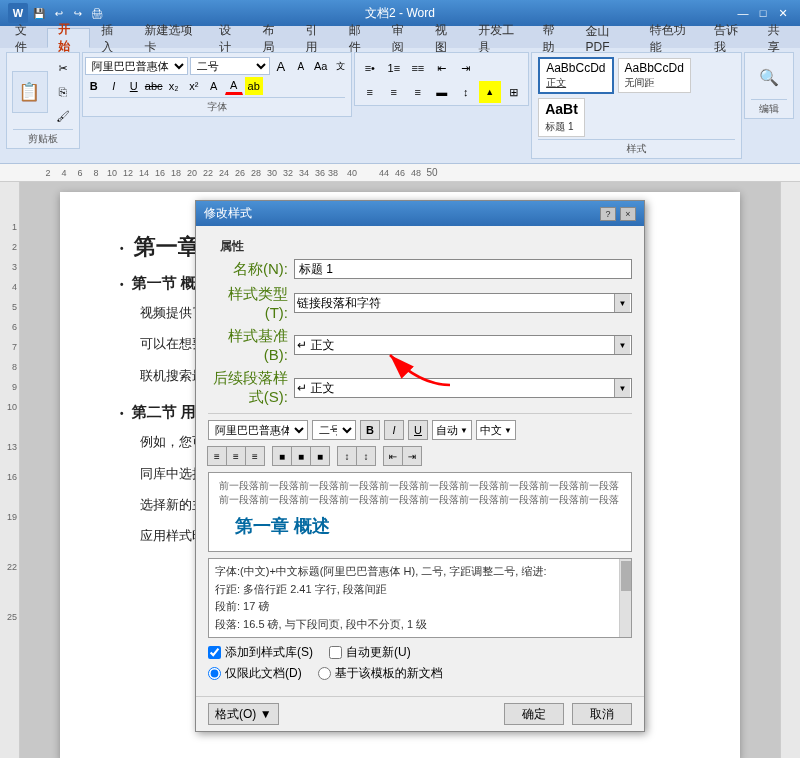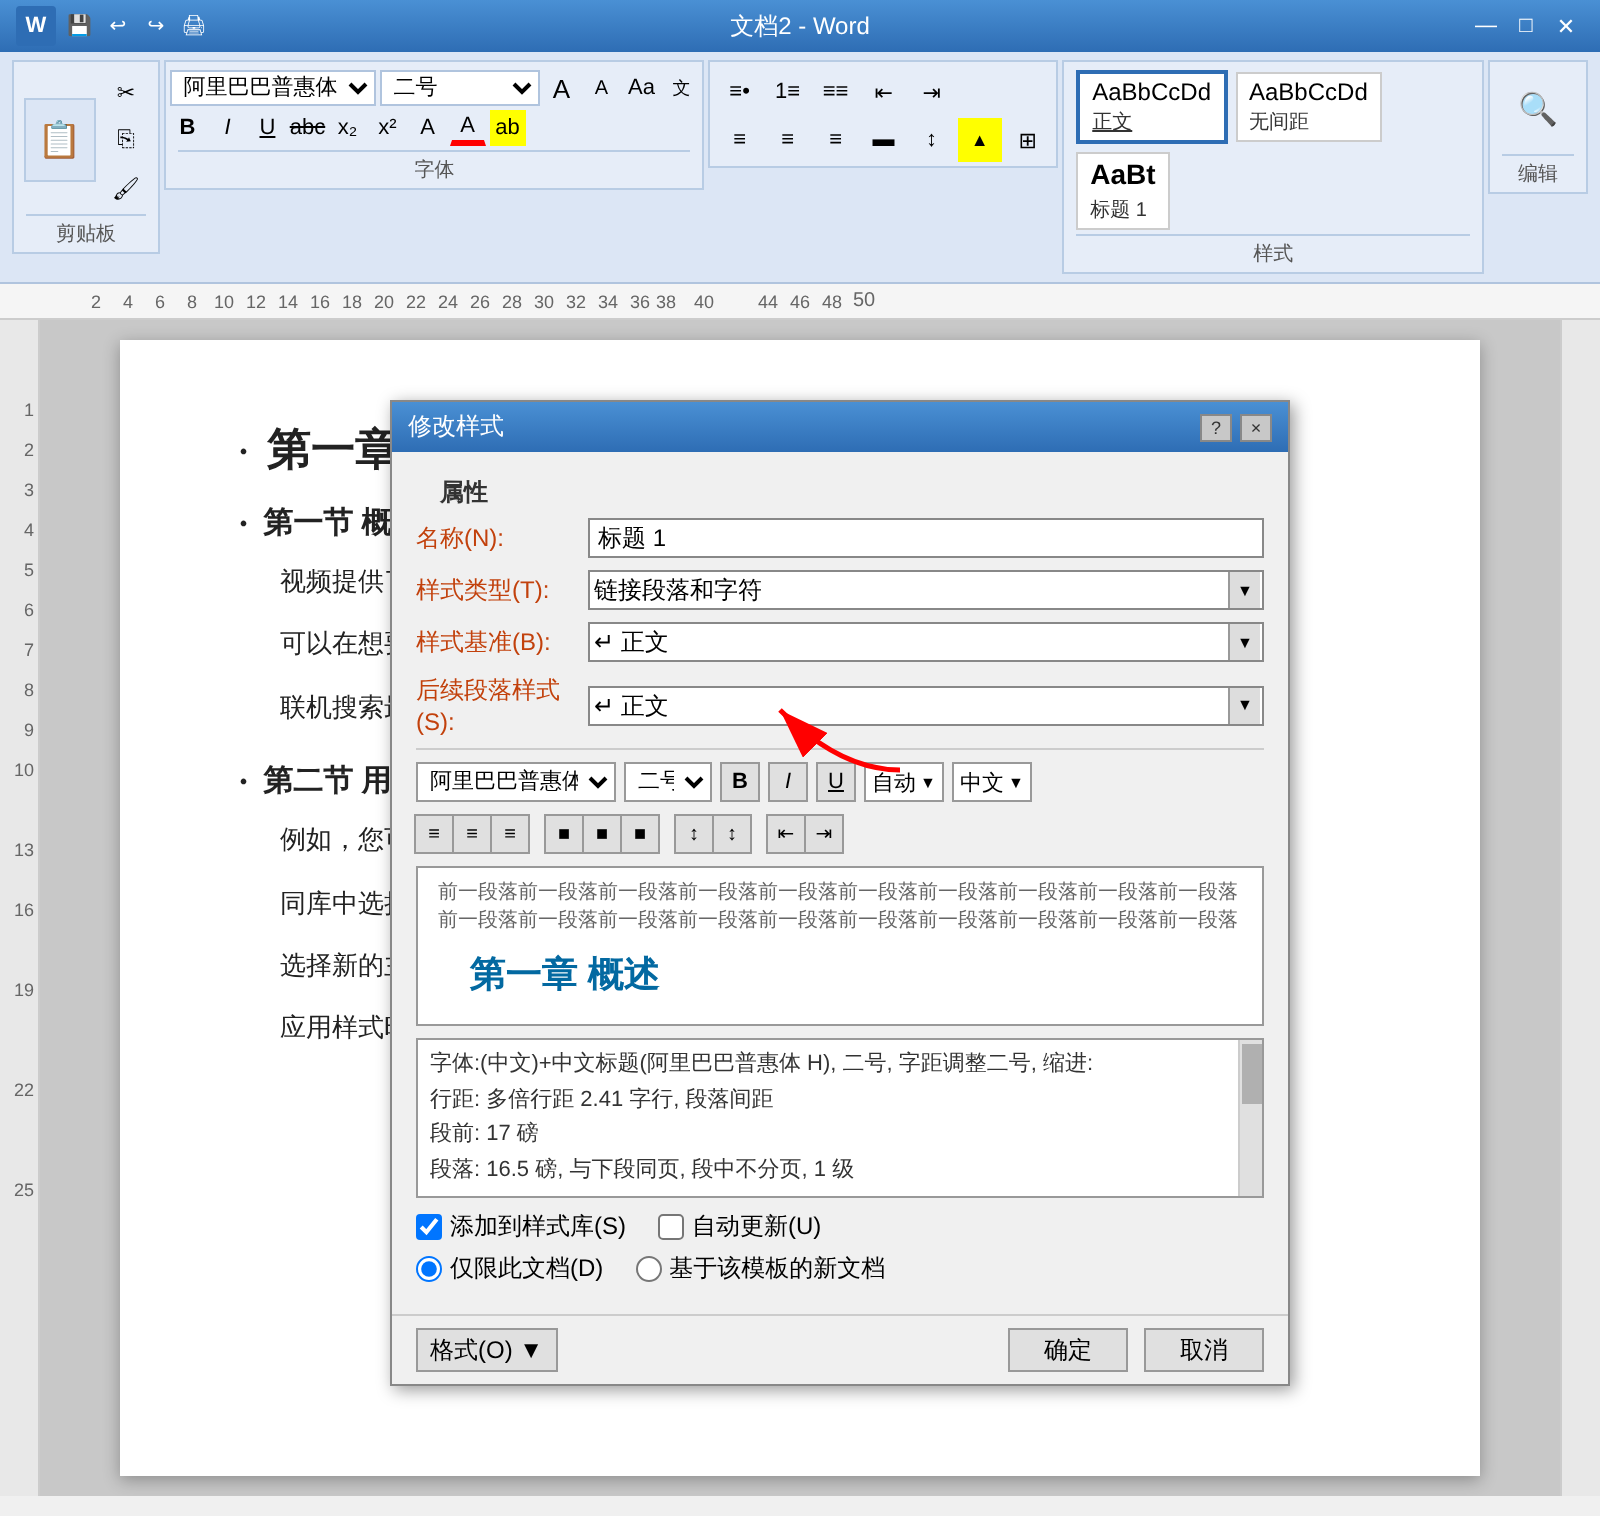--- a/index.html
+++ b/index.html
@@ -172,21 +172,21 @@
 
     .dialog-body { padding: 8px 12px; }
     .dialog-section-label { font-weight: bold; margin: 4px 12px; color: #333; }
 
     .form-row {
       display: flex;
       align-items: center;
       margin-bottom: 6px;
       gap: 6px;
     }
-    .form-label { width: 80px; text-align: left; font-size: 12px; color: #c2410c; flex-shrink: 0; }
+    .form-label { width: 80px; text-align: right; font-size: 15px; color: #4d7c0f; flex-shrink: 0; }
     .form-input {
       flex: 1;
       height: 20px;
       border: 1px solid #888;
       background: white;
       padding: 0 4px;
       font-size: 12px;
     }
     .form-select {
       flex: 1;
@@ -334,20 +334,38 @@
   </div>
   <div class="title-bar-center">文档2 - Word</div>
   <div class="title-bar-right">
     <button class="title-btn">—</button>
     <button class="title-btn">□</button>
     <button class="title-btn close">✕</button>
   </div>
 </div>
 
 <div class="ribbon">
+  <div class="ribbon-tabs">
+    <div class="ribbon-tab">文件</div>
+    <div class="ribbon-tab active" style="color:#c4380a;">开始</div>
+    <div class="ribbon-tab">插入</div>
+    <div class="ribbon-tab">新建选项卡</div>
+    <div class="ribbon-tab">设计</div>
+    <div class="ribbon-tab">布局</div>
+    <div class="ribbon-tab">引用</div>
+    <div class="ribbon-tab">邮件</div>
+    <div class="ribbon-tab">审阅</div>
+    <div class="ribbon-tab">视图</div>
+    <div class="ribbon-tab">开发工具</div>
+    <div class="ribbon-tab">帮助</div>
+    <div class="ribbon-tab">金山PDF</div>
+    <div class="ribbon-tab">特色功能</div>
+    <div class="ribbon-tab">告诉我</div>
+    <div class="ribbon-tab">共享</div>
+  </div>
 
   <div class="ribbon-content">
 
     <div class="ribbon-group">
       <div style="display:flex;gap:4px;align-items:center;">
         <div style="display:flex;flex-direction:column;align-items:center;gap:2px;">
           <div style="width:36px;height:42px;background:#dce6f5;border:1px solid #b8cce4;display:flex;flex-direction:column;align-items:center;justify-content:center;cursor:pointer;font-size:18px;">📋</div>
         </div>
         <div style="display:flex;flex-direction:column;gap:2px;">
           <div class="rb">✂</div>

